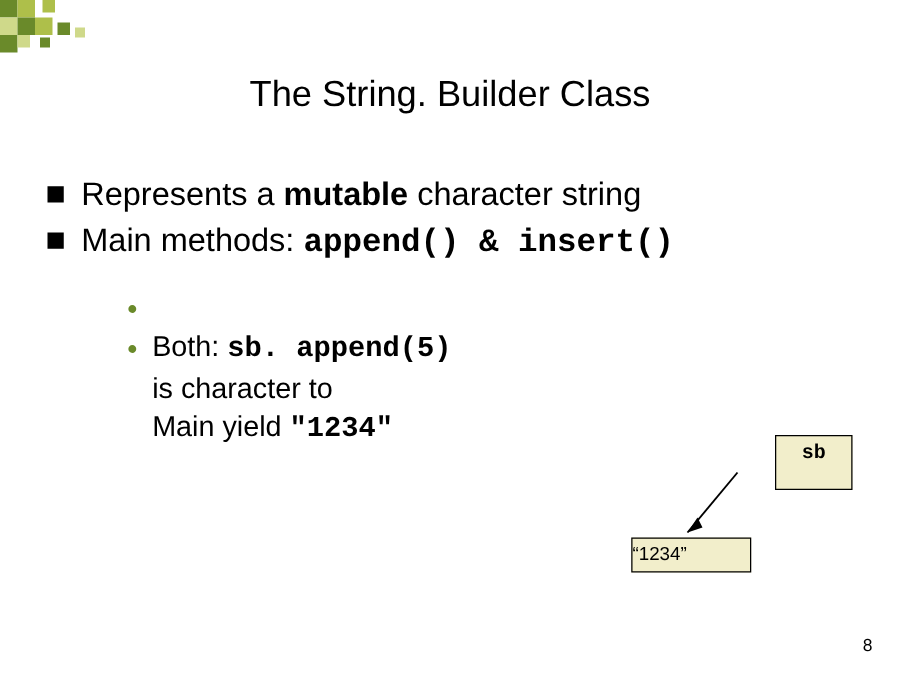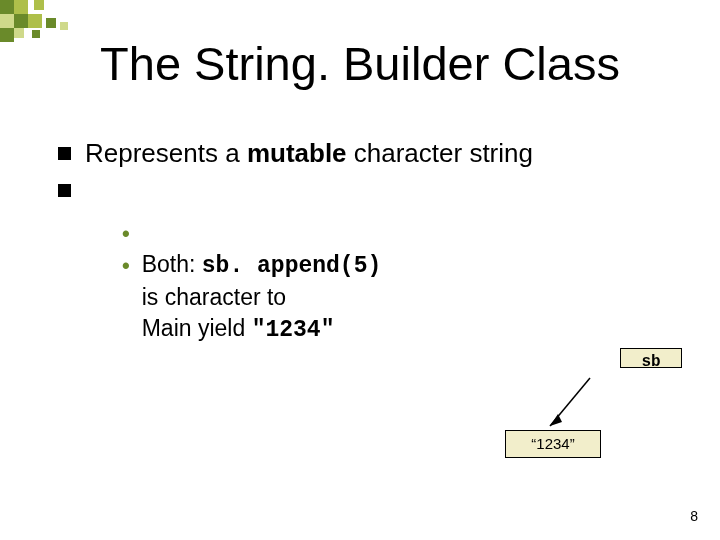--- a/index.html
+++ b/index.html
@@ -1,33 +1,33 @@
 <!DOCTYPE html>
 <html><head>
 <meta charset="utf-8">
 <style>
   * { margin: 0; padding: 0; box-sizing: border-box; }
   html, body { width: 720px; height: 540px; background: #fff; font-family: Arial, Helvetica, sans-serif; position: relative; overflow: hidden; }
   .logo { position: absolute; top: 0; left: 0; width: 120px; height: 42px; }
   .logo .sq { position: absolute; }
-  .title { text-align: center; font-size: 47px; color: #000; margin-top: 36px; font-weight: normal; }
-  .content { margin-top: 46px; padding-left: 58px; padding-right: 28px; }
+  .title { text-align: center; font-size: 29px; color: #000; margin-top: 60px; font-weight: normal; }
+  .content { margin-top: 46px; padding-left: 38px; padding-right: 28px; }
   .b1 { display: flex; align-items: flex-start; font-size: 26px; color: #000; margin-bottom: 4px; }
   .b1 .sq-bullet { width: 13px; height: 13px; background: #000; flex-shrink: 0; margin-top: 10px; margin-right: 14px; }
   .b1 .txt { line-height: 1.25; }
   .b1 .bold { font-weight: bold; }
   .code { font-family: "Courier New", Courier, monospace; font-weight: bold; }
   .sub { margin-top: 20px; padding-left: 64px; }
   .b2 { display: flex; align-items: flex-start; font-size: 23px; color: #000; margin-bottom: 4px; }
   .b2 .dot { color: #6a8a2a; font-size: 22px; line-height: 1; margin-top: 6px; margin-right: 12px; flex-shrink: 0; font-weight: bold; }
   .b2 .txt { line-height: 1.35; }
   .line { display: block; }
 
-  .sb-label { position: absolute; right: 38px; top: 348px; width: 62px; height: 20px; border: 1px solid #000; background: #f2eecb; font-family: "Courier New", monospace; font-weight: bold; font-size: 16px; color: #000; text-align: center; line-height: 26px; }
-  .yield-box { position: absolute; left: 505px; top: 430px; width: 96px; height: 28px; border: 1px solid #000; background: #f2eecb; font-family: Arial, sans-serif; font-size: 15px; color: #000; text-align: center; line-height: 26px; }
+  .sb-label { position: absolute; right: 38px; top: 348px; width: 62px; height: 44px; border: 1px solid #000; background: #f2eecb; font-family: "Courier New", monospace; font-weight: bold; font-size: 16px; color: #000; text-align: center; line-height: 26px; }
+  .yield-box { position: absolute; left: 505px; top: 430px; width: 96px; height: 28px; border: 1px solid #000; background: #f2eecb; font-family: Arial, sans-serif; font-size: 15px; color: #000; text-align: left; line-height: 26px; }
 
   .arrow-svg { position: absolute; left: 538px; top: 376px; width: 62px; height: 56px; }
 
   .pagenum { position: absolute; right: 22px; bottom: 16px; font-size: 14px; color: #000; }
 </style>
 </head>
 <body>
 
 <div class="logo" id="logo">
     <div class="sq" style="left: 0px; top: 0px; width: 14px; height: 14px; background: rgb(106, 138, 42);"></div>
@@ -49,20 +49,23 @@
 
   <div class="b1">
     <div class="sq-bullet"></div>
     <div class="txt">
       <span>Represents a </span><span class="bold">mutable</span><span> character string</span>
     </div>
   </div>
 
   <div class="b1">
     <div class="sq-bullet"></div>
+    <div class="txt">
+      <span>Main methods: </span><span class="code">append() &amp; insert()</span>
+    </div>
   </div>
 
   <div class="sub">
 
     <div class="b2">
       <div class="dot">•</div>
     </div>
 
     <div class="b2">
       <div class="dot">•</div>

